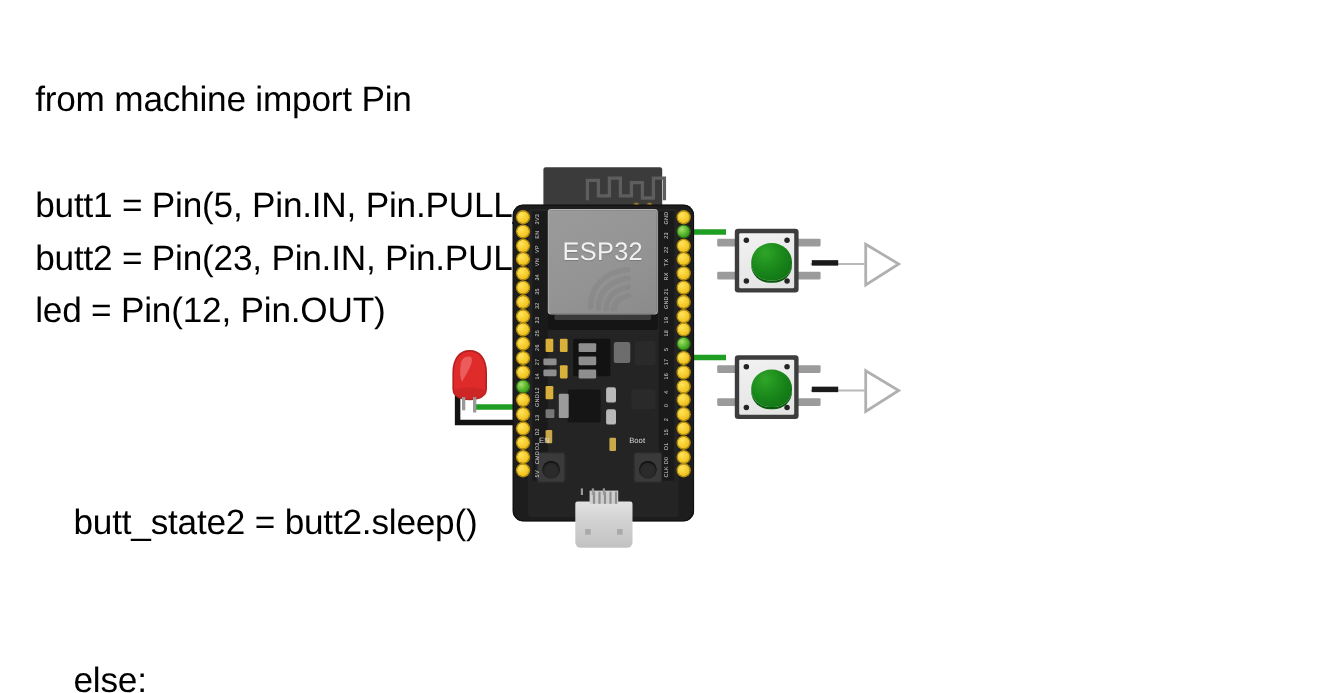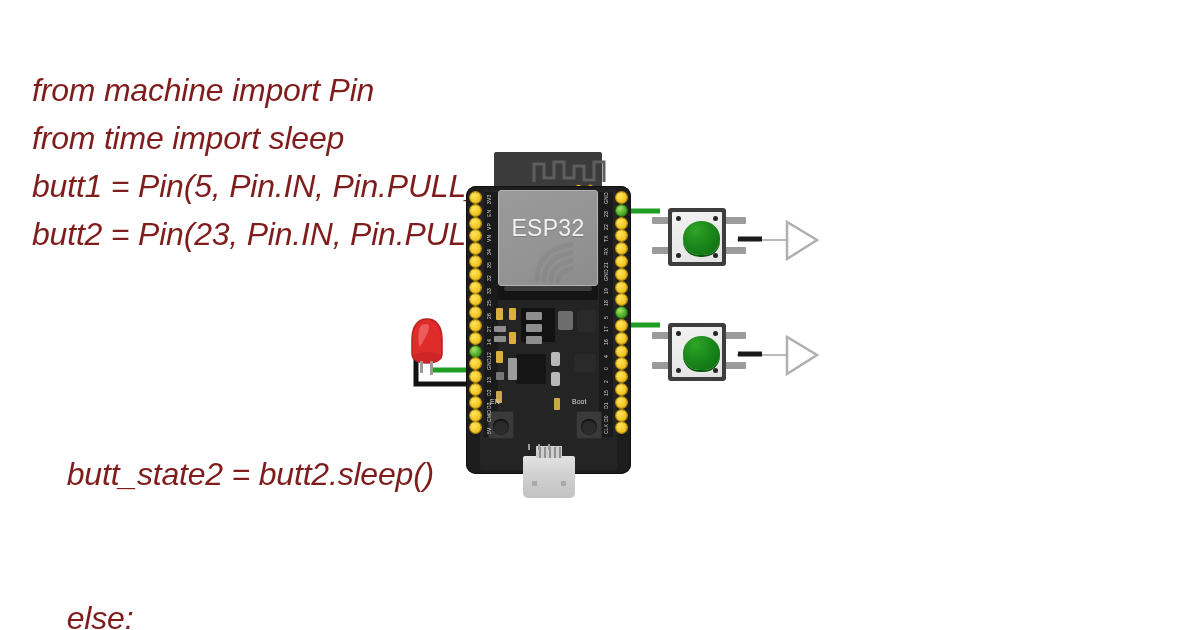--- a/index.html
+++ b/index.html
@@ -9,24 +9,23 @@
   }
   
   #code-panel{
     position:absolute;left:0;top:0;width:480px;height:630px;
     overflow:hidden;
   }
   .code-line{
     position:absolute;left:32px;
     font-family:"Liberation Sans",sans-serif;
     font-size:32px;line-height:32px;
-    color:#7f1d1d;
+    color:#000000;
     white-space:pre;
     letter-spacing:-0.2px;
-    font-style:italic;
   }
   
   #board-wrap{position:absolute;left:466px;top:152px;width:165px;height:330px;}
   
   .ant-block{
     position:absolute;left:28px;top:0;width:108px;height:48px;
     background:#3b3b3b;border-radius:2px 2px 0 0;
   }
   .ant-trace{
     position:absolute;left:38px;top:6px;width:88px;height:26px;
@@ -129,23 +128,23 @@
     background:radial-gradient(ellipse at 34% 26%,#2fa528 0%,#19861a 48%,#0d6b12 100%);
     box-shadow:0 2px 0 #0a5a0e;
   }
   .pb-leg{position:absolute;height:7px;background:#9b9b9b;border-radius:1px;}
 </style>
 </head>
 <body>
 
 <div id="code-panel">
     <div class="code-line" style="top: 74px;">from machine import Pin</div>
-    <div class="code-line" style="top: 122px;">from time import sleep</div>
     <div class="code-line" style="top: 170px;">butt1 = Pin(5, Pin.IN, Pin.PULL_UP)</div>
     <div class="code-line" style="top: 218px;">butt2 = Pin(23, Pin.IN, Pin.PULL_UP)</div>
+    <div class="code-line" style="top: 266px;">led = Pin(12, Pin.OUT)</div>
     <div class="code-line" style="top: 458px;">    butt_state2 = butt2.sleep()</div>
     <div class="code-line" style="top: 602px;">    else:</div>
   </div>
 
 <svg id="wire-layer" viewBox="0 0 1200 630">
 
   <path d="M 430 370 L 475 370" stroke="#1f9e23" stroke-width="5" fill="none" stroke-linecap="butt"></path>
 
   <path d="M 416 358 L 416 384 L 475 384" stroke="#121212" stroke-width="5" fill="none" stroke-linejoin="miter"></path>
 

